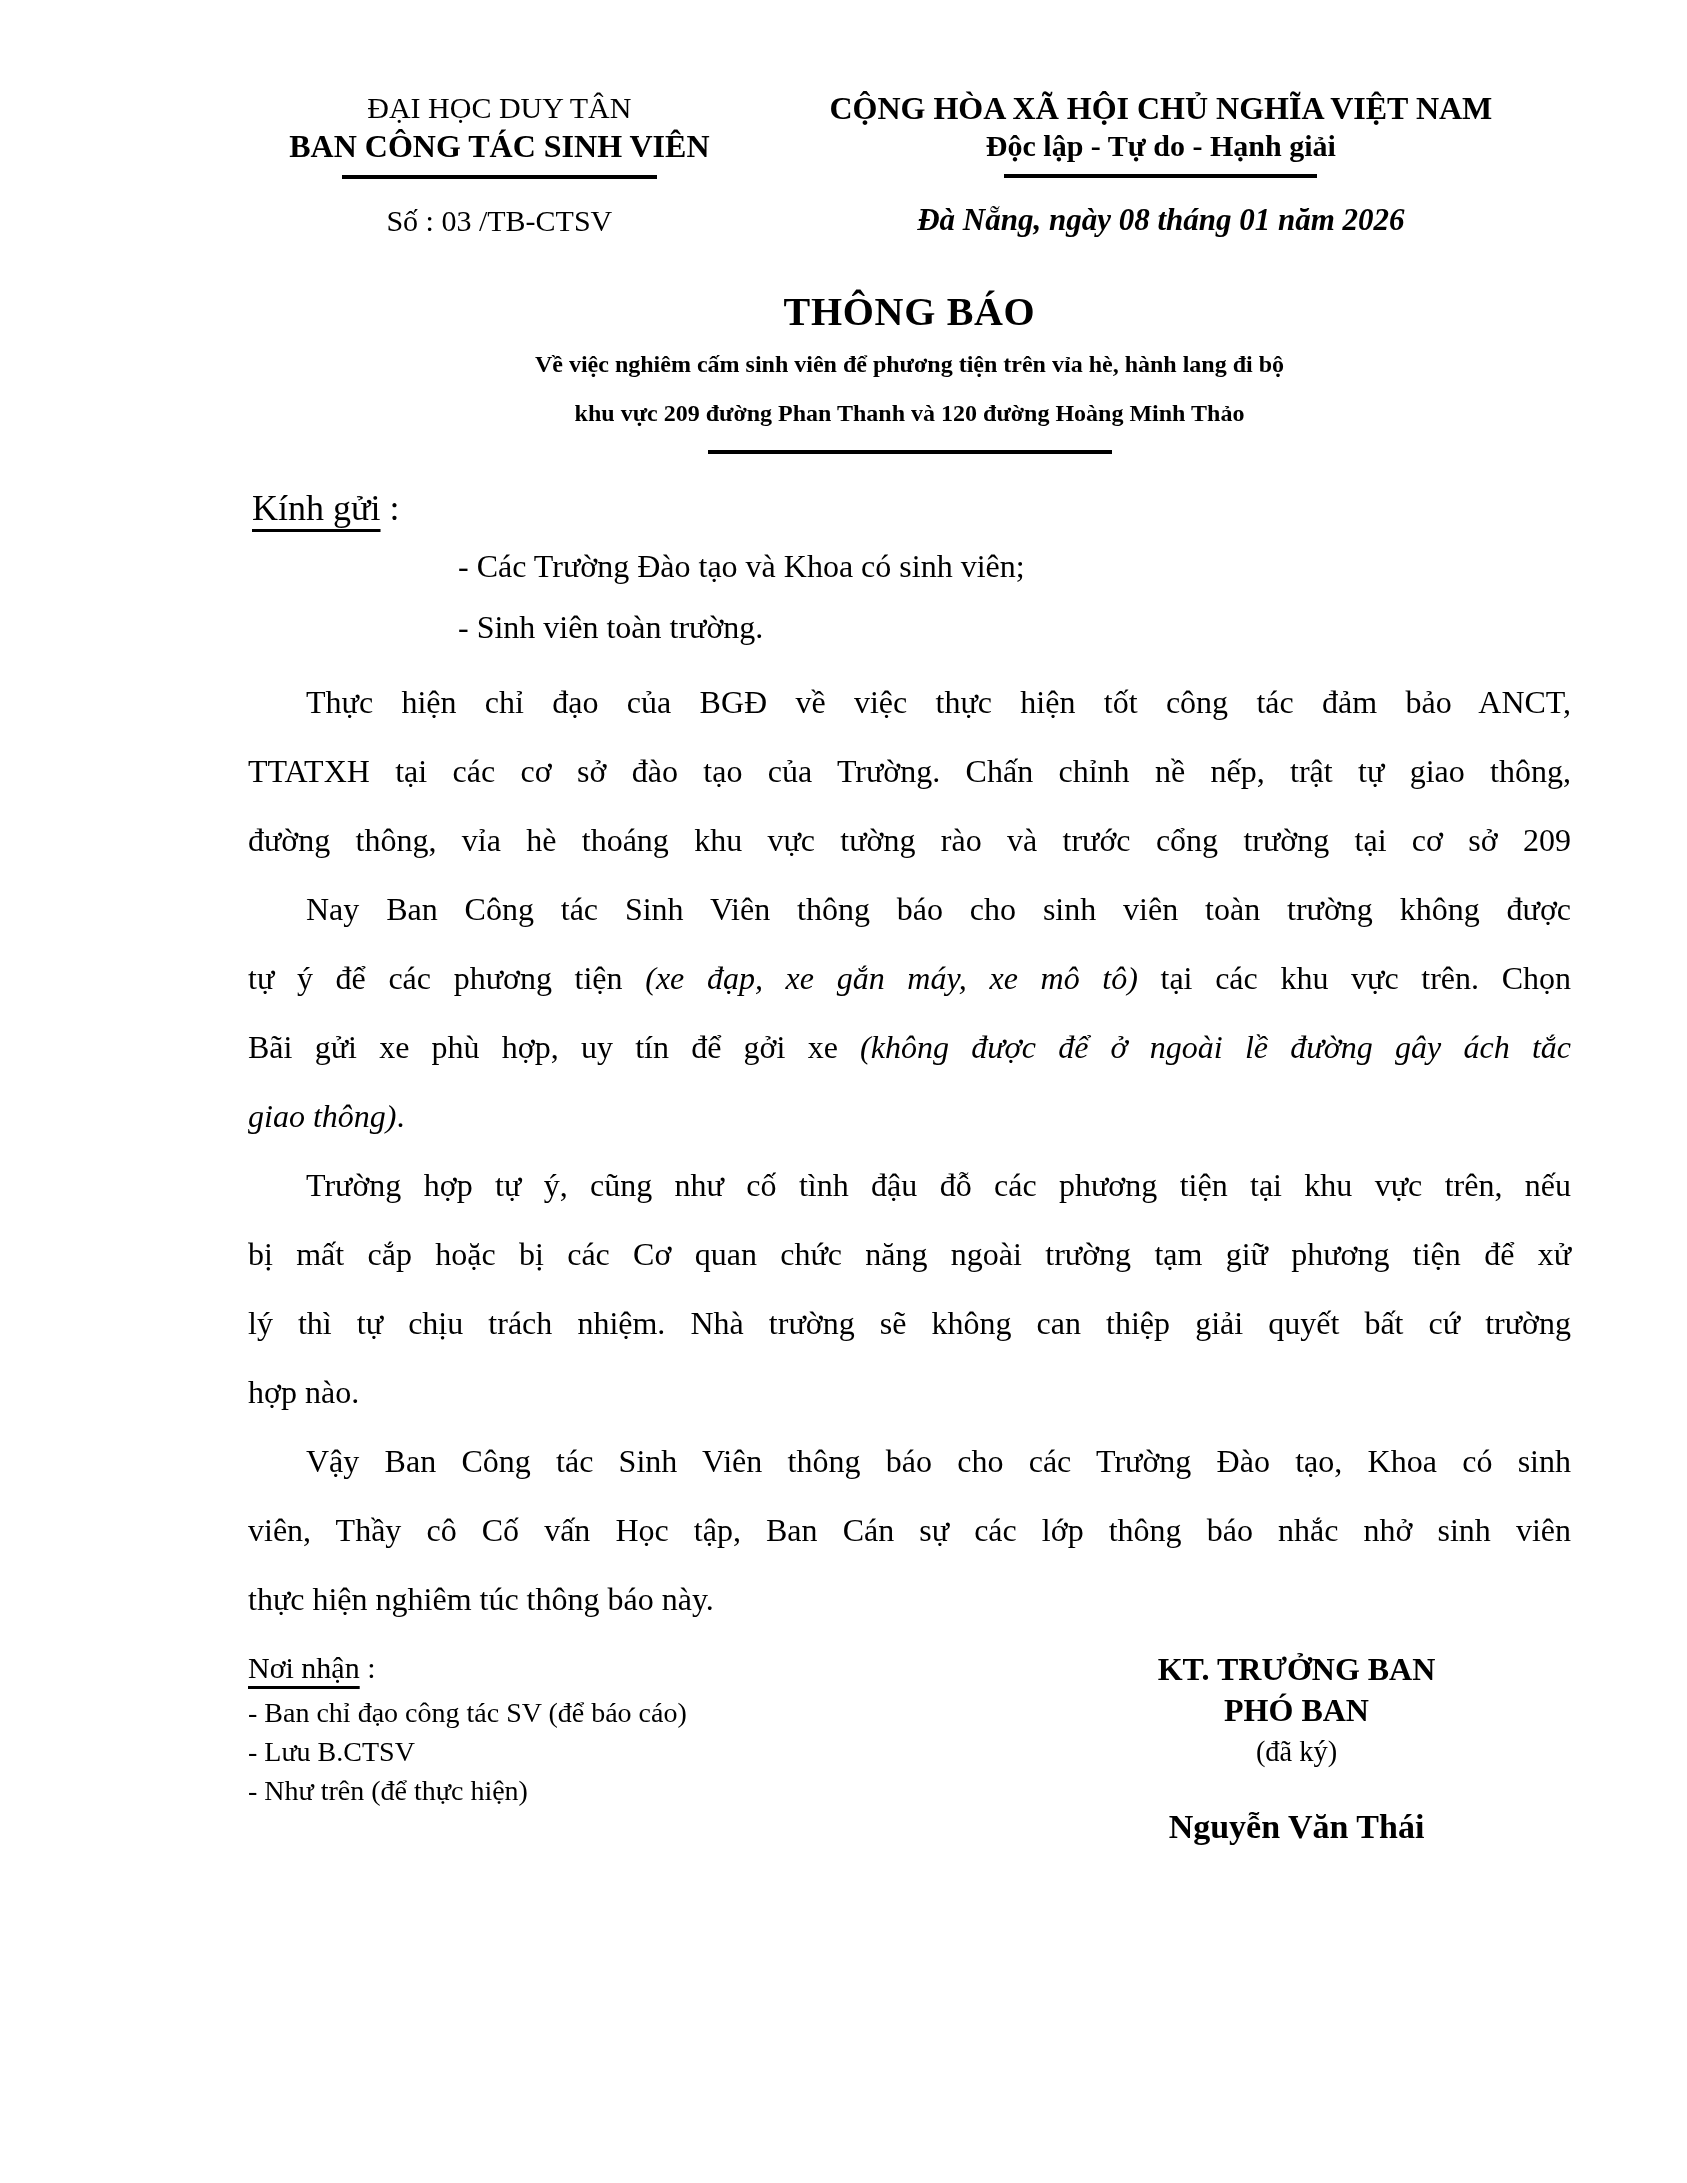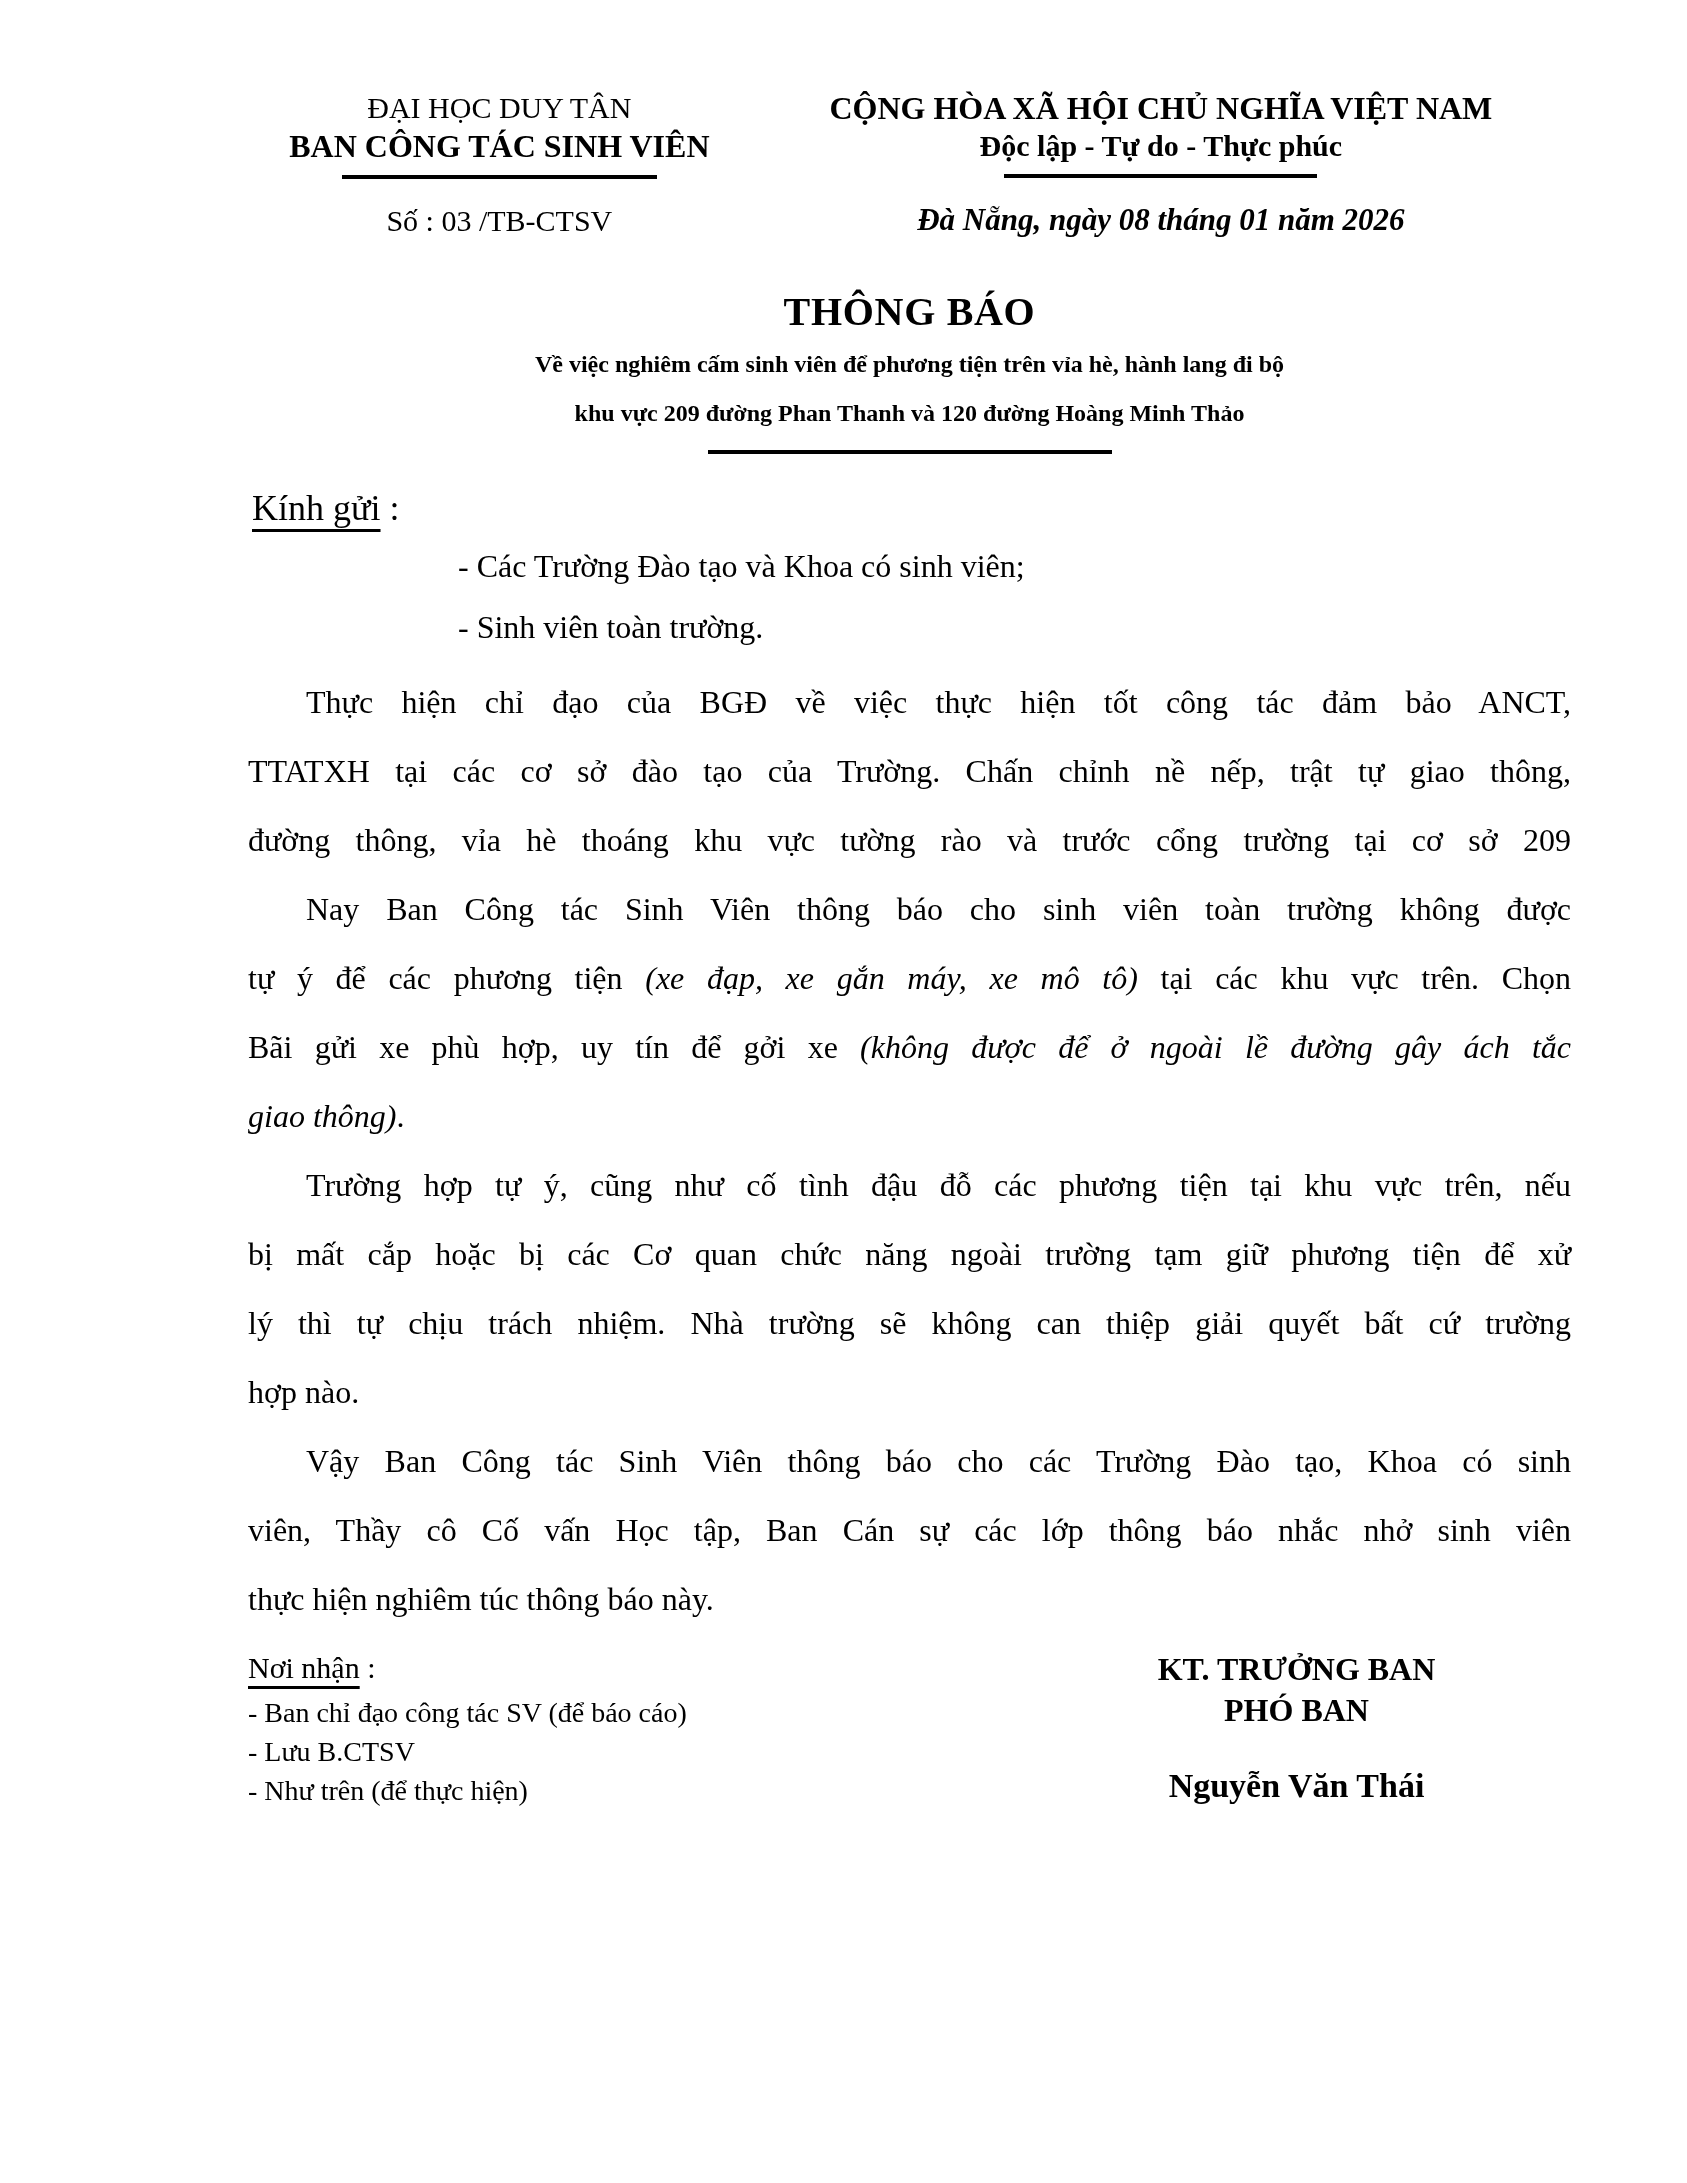--- a/index.html
+++ b/index.html
@@ -76,21 +76,21 @@
 
   <div class="header">
     <div class="h-left">
       <div class="org1">ĐẠI HỌC DUY TÂN</div>
       <div class="org2">BAN CÔNG TÁC SINH VIÊN</div>
       <div class="hrule"></div>
       <div class="docnum">Số :  03 /TB-CTSV</div>
     </div>
     <div class="h-right">
       <div class="nat1">CỘNG HÒA XÃ HỘI CHỦ NGHĨA VIỆT NAM</div>
-      <div class="nat2">Độc lập - Tự do - Thực phúc</div>
+      <div class="nat2">Độc lập - Tự do - Hạnh giải</div>
       <div class="hrule"></div>
       <div class="pdate">Đà Nẵng, ngày 08 tháng 01 năm 2026</div>
     </div>
   </div>
 
   <div class="title">THÔNG BÁO</div>
   <div class="subtitle">
     <div>Về việc nghiêm cấm sinh viên để phương tiện trên vỉa hè, hành lang đi bộ</div>
     <div>khu vực 209 đường Phan Thanh và 120 đường Hoàng Minh Thảo</div>
   </div>
@@ -136,18 +136,19 @@
       </div>
       <div class="f-items">
           <div class="f-item">- Ban chỉ đạo công tác SV (để báo cáo)</div>
           <div class="f-item">- Lưu B.CTSV</div>
           <div class="f-item">- Như trên (để thực hiện)</div>
         </div>
     </div>
     <div class="f-right">
       <div class="sig-authority">KT. TRƯỞNG BAN</div>
       <div class="sig-position">PHÓ BAN</div>
+      <div class="sig-note">(đã ký)</div>
       <div class="sig-name">Nguyễn Văn Thái</div>
     </div>
   </div>
 
 </div>
 
 
 </body></html>

